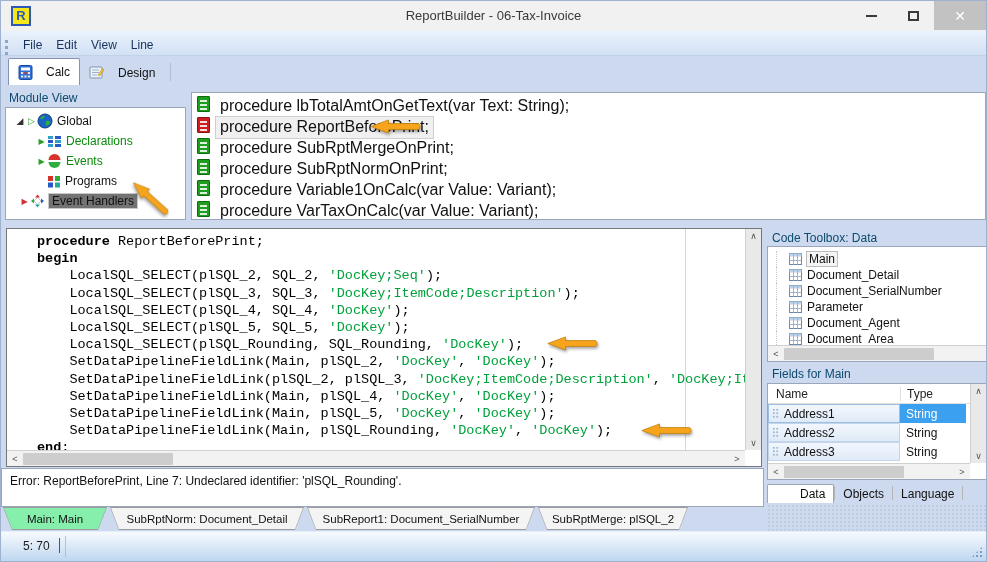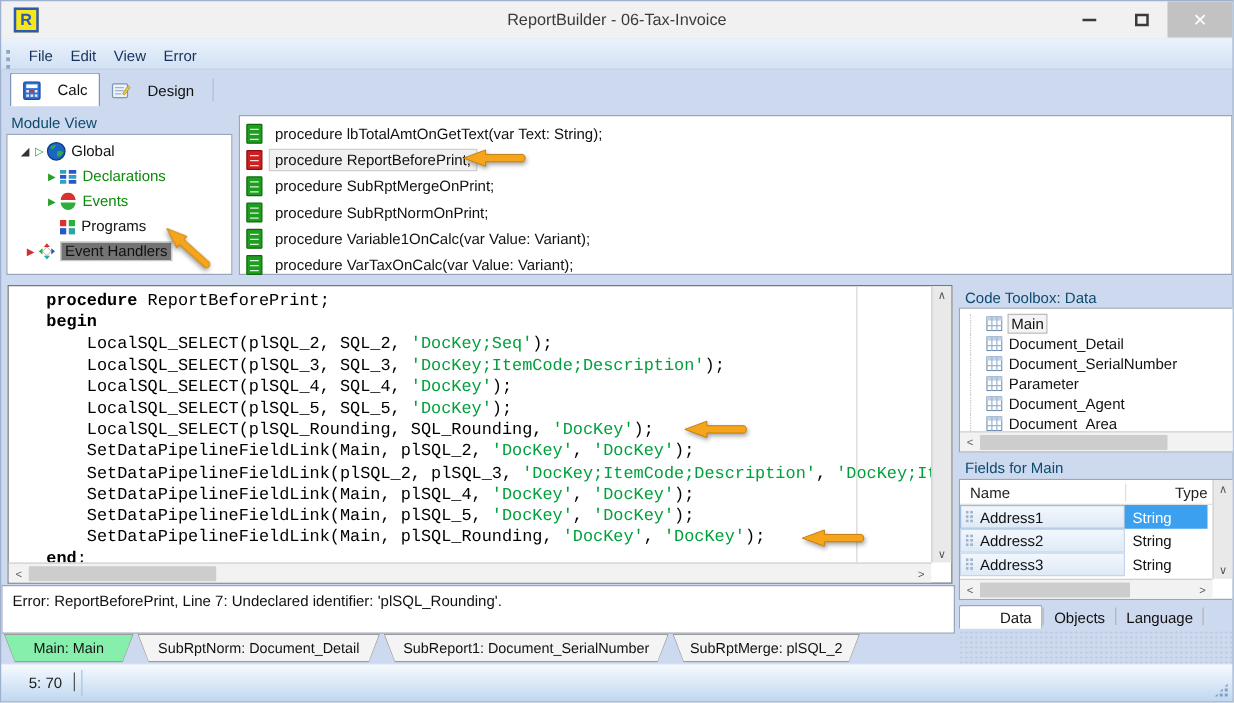--- a/index.html
+++ b/index.html
@@ -43,22 +43,22 @@
   .tree-row { display:flex; align-items:center; height:20px; font-size:12px; white-space:nowrap; }
   .tw { display:inline-block; text-align:center; }
   .tri-black { color:#333; font-size:9px; width:12px; }
   .tri-green-o { color:#2aa02a; font-size:9px; width:11px; }
   .tri-green { color:#2aa02a; font-size:8px; width:11px; }
   .tri-red { color:#d03030; font-size:8px; width:11px; }
   .tree-label-green { color:#0a8a0a; margin-left:4px; }
   .tree-label-black { color:#111; margin-left:4px; }
   .focus-rect { background:#737373; outline:1px solid #c9c9c9; padding:0 3px; }
   
-  .proc-row { display:flex; align-items:center; height:21px; padding-left:5px;
-    font-size:12px; color:#111; white-space:nowrap; }
+  .proc-row { display:flex; height:21px; padding-left:5px;
+    font-size:16px; color:#111; white-space:nowrap; }
   .proc-label { margin-left:6px; padding:1px 4px; }
   .proc-row.selected .proc-label { background:#f0f0f0; outline:1px solid #cfcfcf; }
   
   .code-editor { position:absolute; left:5px; top:227px; width:756px; height:239px;
     background:#fff; border:1px solid #777; }
   .code-text { position:absolute; left:0; top:0; right:16px; bottom:16px; overflow:hidden;
     padding:4px 0 0 30px; font-family:"Liberation Mono","DejaVu Sans Mono",monospace;
     font-size:13.5px; line-height:17.2px; color:#000; }
   .code-line { white-space:pre; }
   .code-line b { font-weight:bold; }
@@ -75,21 +75,21 @@
   .sb-arrow { padding:2px 0; }
   
   .rc-tree-row { display:flex; align-items:center; height:16px; font-size:12px; color:#111;
     padding-left:12px; white-space:nowrap; border-left:1px dotted #c8c8c8; margin-left:8px; }
   .rc-label { margin-left:5px; }
   .rc-tree-row.selected .rc-label { outline:1px solid #bcbcbc; background:#f4f4f4; padding:0 2px; }
   
   .fields-header { display:flex; height:20px; font-size:12px; color:#222; align-items:center;
     border-bottom:1px solid #e0e0e0; }
   .fh-name { width:132px; padding-left:8px; }
-  .fh-type { width:66px; border-left:1px solid #e0e0e0; padding-left:6px;text-align:right; }
+  .fh-type { width:66px; border-left:1px solid #e0e0e0; padding-left:6px; }
   .field-row { display:flex; height:19px; font-size:12px; align-items:stretch; }
   .fr-name { width:132px; display:flex; align-items:center; gap:5px; padding-left:3px;
     background:linear-gradient(#f2f7fd,#dfeaf7); border:1px solid #c3d5ea; color:#111; }
   .fr-type { width:66px; display:flex; align-items:center; padding-left:6px; color:#111; }
   .field-row.selected .fr-type { background:#3ba0f0; color:#fff; }
   .field-row.selected .fr-name { border-color:#9dbede; }
   .grip-icon { display:inline-block; width:7px; height:11px;
     background-image:radial-gradient(circle, #9db4cc 1px, transparent 1.2px);
     background-size:3.5px 3.5px; }
   
@@ -153,21 +153,21 @@
           <span>✕</span>
         </div>
     </div>
   </div>
 
   <div class="menubar">
     <span class="menu-grip"></span>
     <span class="menu-item">File</span>
     <span class="menu-item">Edit</span>
     <span class="menu-item">View</span>
-    <span class="menu-item">Error</span>
+    <span class="menu-item">Line</span>
   </div>
 
   <div class="maintabs">
     <div class="mtab active">
       <svg class="ic" width="15" height="15" viewBox="0 0 15 15">
           <rect x="1" y="0.5" width="13" height="14" rx="1.5" fill="#2f6fd6" stroke="#1b4a9c"></rect>
           <rect x="3" y="2.5" width="9" height="3" fill="#fff"></rect>
           <rect x="3" y="7" width="2.2" height="2" fill="#e8e8e8"></rect>
           <rect x="6.4" y="7" width="2.2" height="2" fill="#d8322c"></rect>
           <rect x="9.8" y="7" width="2.2" height="2" fill="#e8e8e8"></rect>

